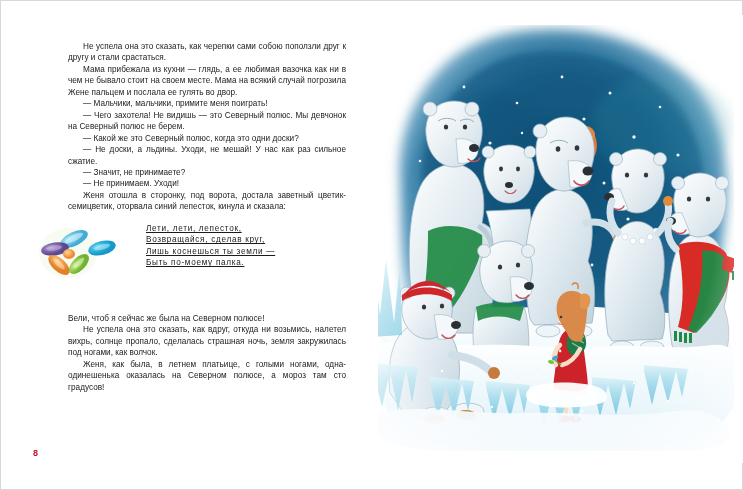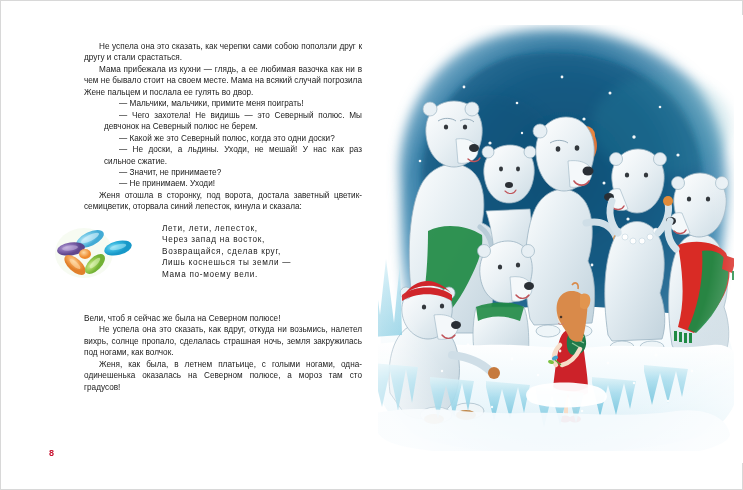--- a/index.html
+++ b/index.html
@@ -12,44 +12,44 @@
   #spread{
     position:relative;
     width:743px;height:490px;
     background:#fff;
     box-sizing:border-box;
     border:1px solid #d8d8d8;
   }
 
   
   #left-page{
-    position:absolute;left:16px;top:0;width:371px;height:344px;
+    position:absolute;left:0;top:0;width:371px;height:344px;
   }
   #text-column{
     position:absolute;left:67px;top:40px;width:278px;
   }
   .para{
     font-size:8.2px;
     line-height:11.45px;
     color:#1b1b1b;
     text-align:justify;
     text-indent:15px;
     margin:0;
     letter-spacing:0.02px;
     font-family:"Liberation Sans", sans-serif;
     -webkit-font-smoothing:antialiased;
   }
   .para.noindent{text-indent:0;}
-  .para.dash{text-indent:15px;margin-left:20px;}
+  .para.dash{text-indent:15px;}
   #poem{
     position:absolute;left:78px;top:0px;
     font-size:8.2px;line-height:11.5px;color:#1b1b1b;
     white-space:nowrap;
   }
-  #poem .pl{ letter-spacing:0.7px; }
+  #poem .pl{ letter-spacing:0.7px;text-decoration:underline; }
 
   
   #flower{
     position:absolute;left:-30px;top:0px;width:78px;height:60px;
   }
   #flower svg{display:block;}
 
   
   #page-number{
     position:absolute;left:32px;top:447px;
@@ -138,24 +138,23 @@
 
             <ellipse cx="31" cy="31" rx="6" ry="5" fill="url(#pCtr)"></ellipse>
 
             <ellipse cx="64" cy="25" rx="14" ry="7" fill="url(#pCyan)" transform="rotate(-14 64 25)" opacity="0.96"></ellipse>
             <ellipse cx="64" cy="24" rx="8.5" ry="2.6" fill="#b6ecfa" transform="rotate(-14 64 24)" opacity="0.55"></ellipse>
           </svg>
         </div>
 
         <div id="poem">
           <div class="pl">Лети, лети, лепесток,</div>
-          <div class="pl">Через запад на восток,</div>
           <div class="pl">Возвращайся, сделав круг,</div>
           <div class="pl">Лишь коснешься ты земли —</div>
-          <div class="pl">Мама по-моему вели.</div>
+          <div class="pl">Быть по-моему палка.</div>
         </div>
       </div>
 
       <p class="para noindent">Вели, чтоб я сейчас же была на Северном полюсе!</p>
       <p class="para">Не успела она это сказать, как вдруг, откуда ни возьмись, налетел вихрь, солнце пропало, сделалась страшная ночь, земля закружилась под ногами, как волчок.</p>
       <p class="para">Женя, как была, в летнем платьице, с голыми ногами, одна-одинешенька оказалась на Северном полюсе, а мороз там сто градусов!</p>
     </div>
 
     <div id="page-number">8</div>
   </div>

